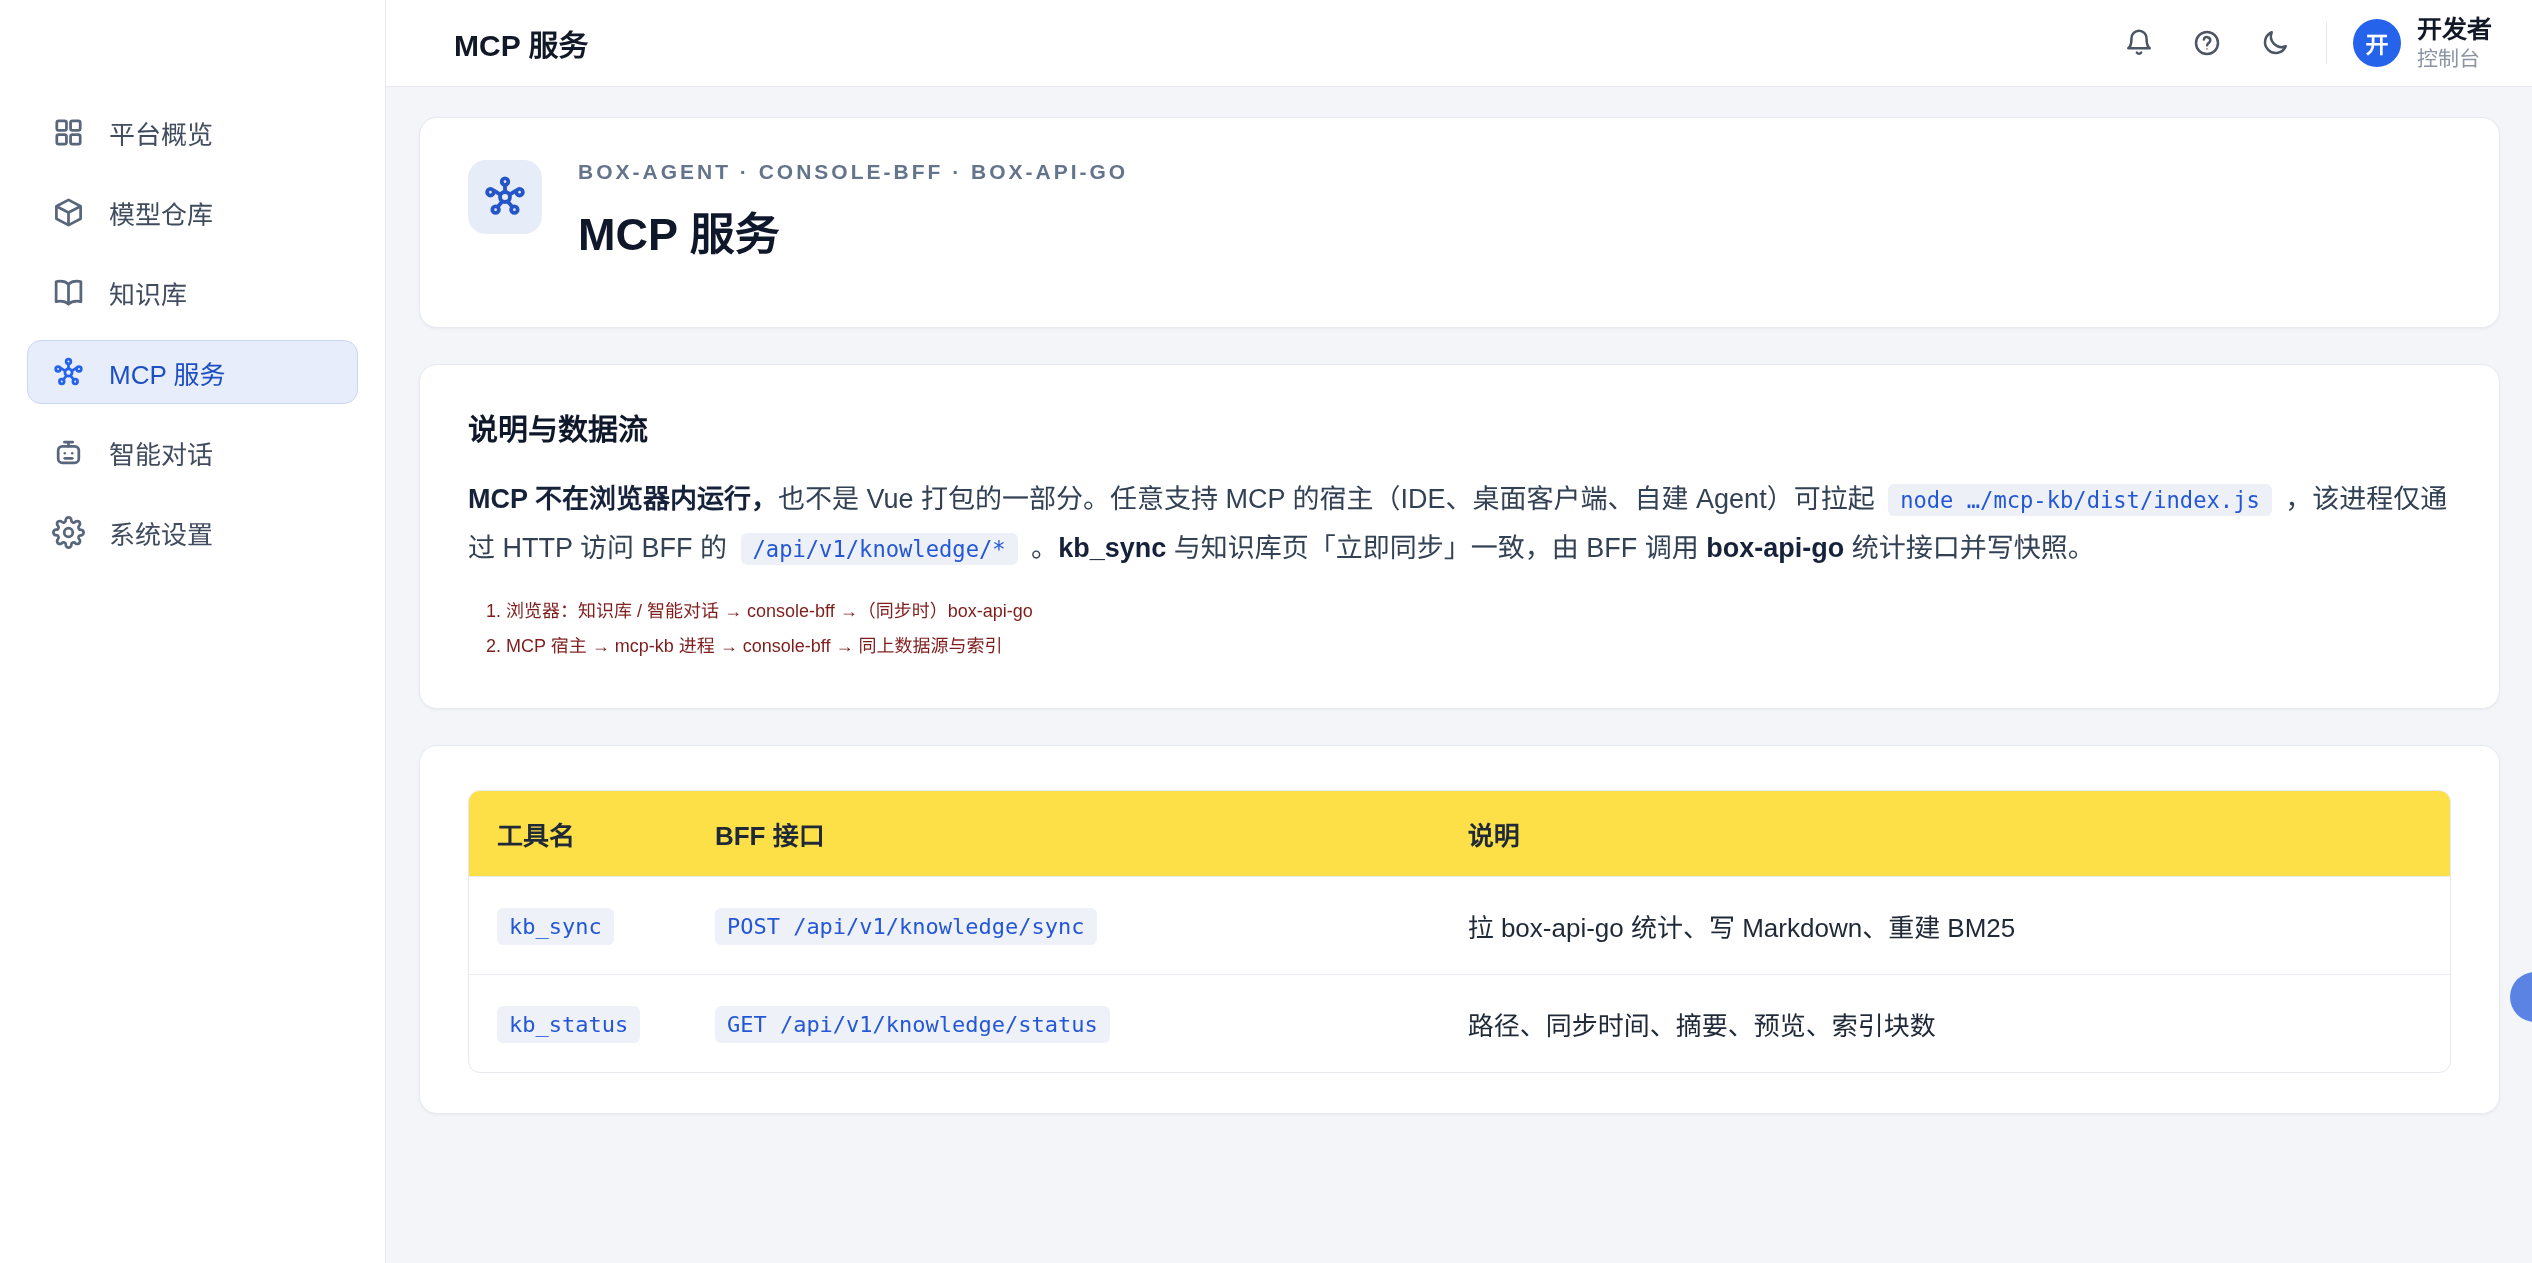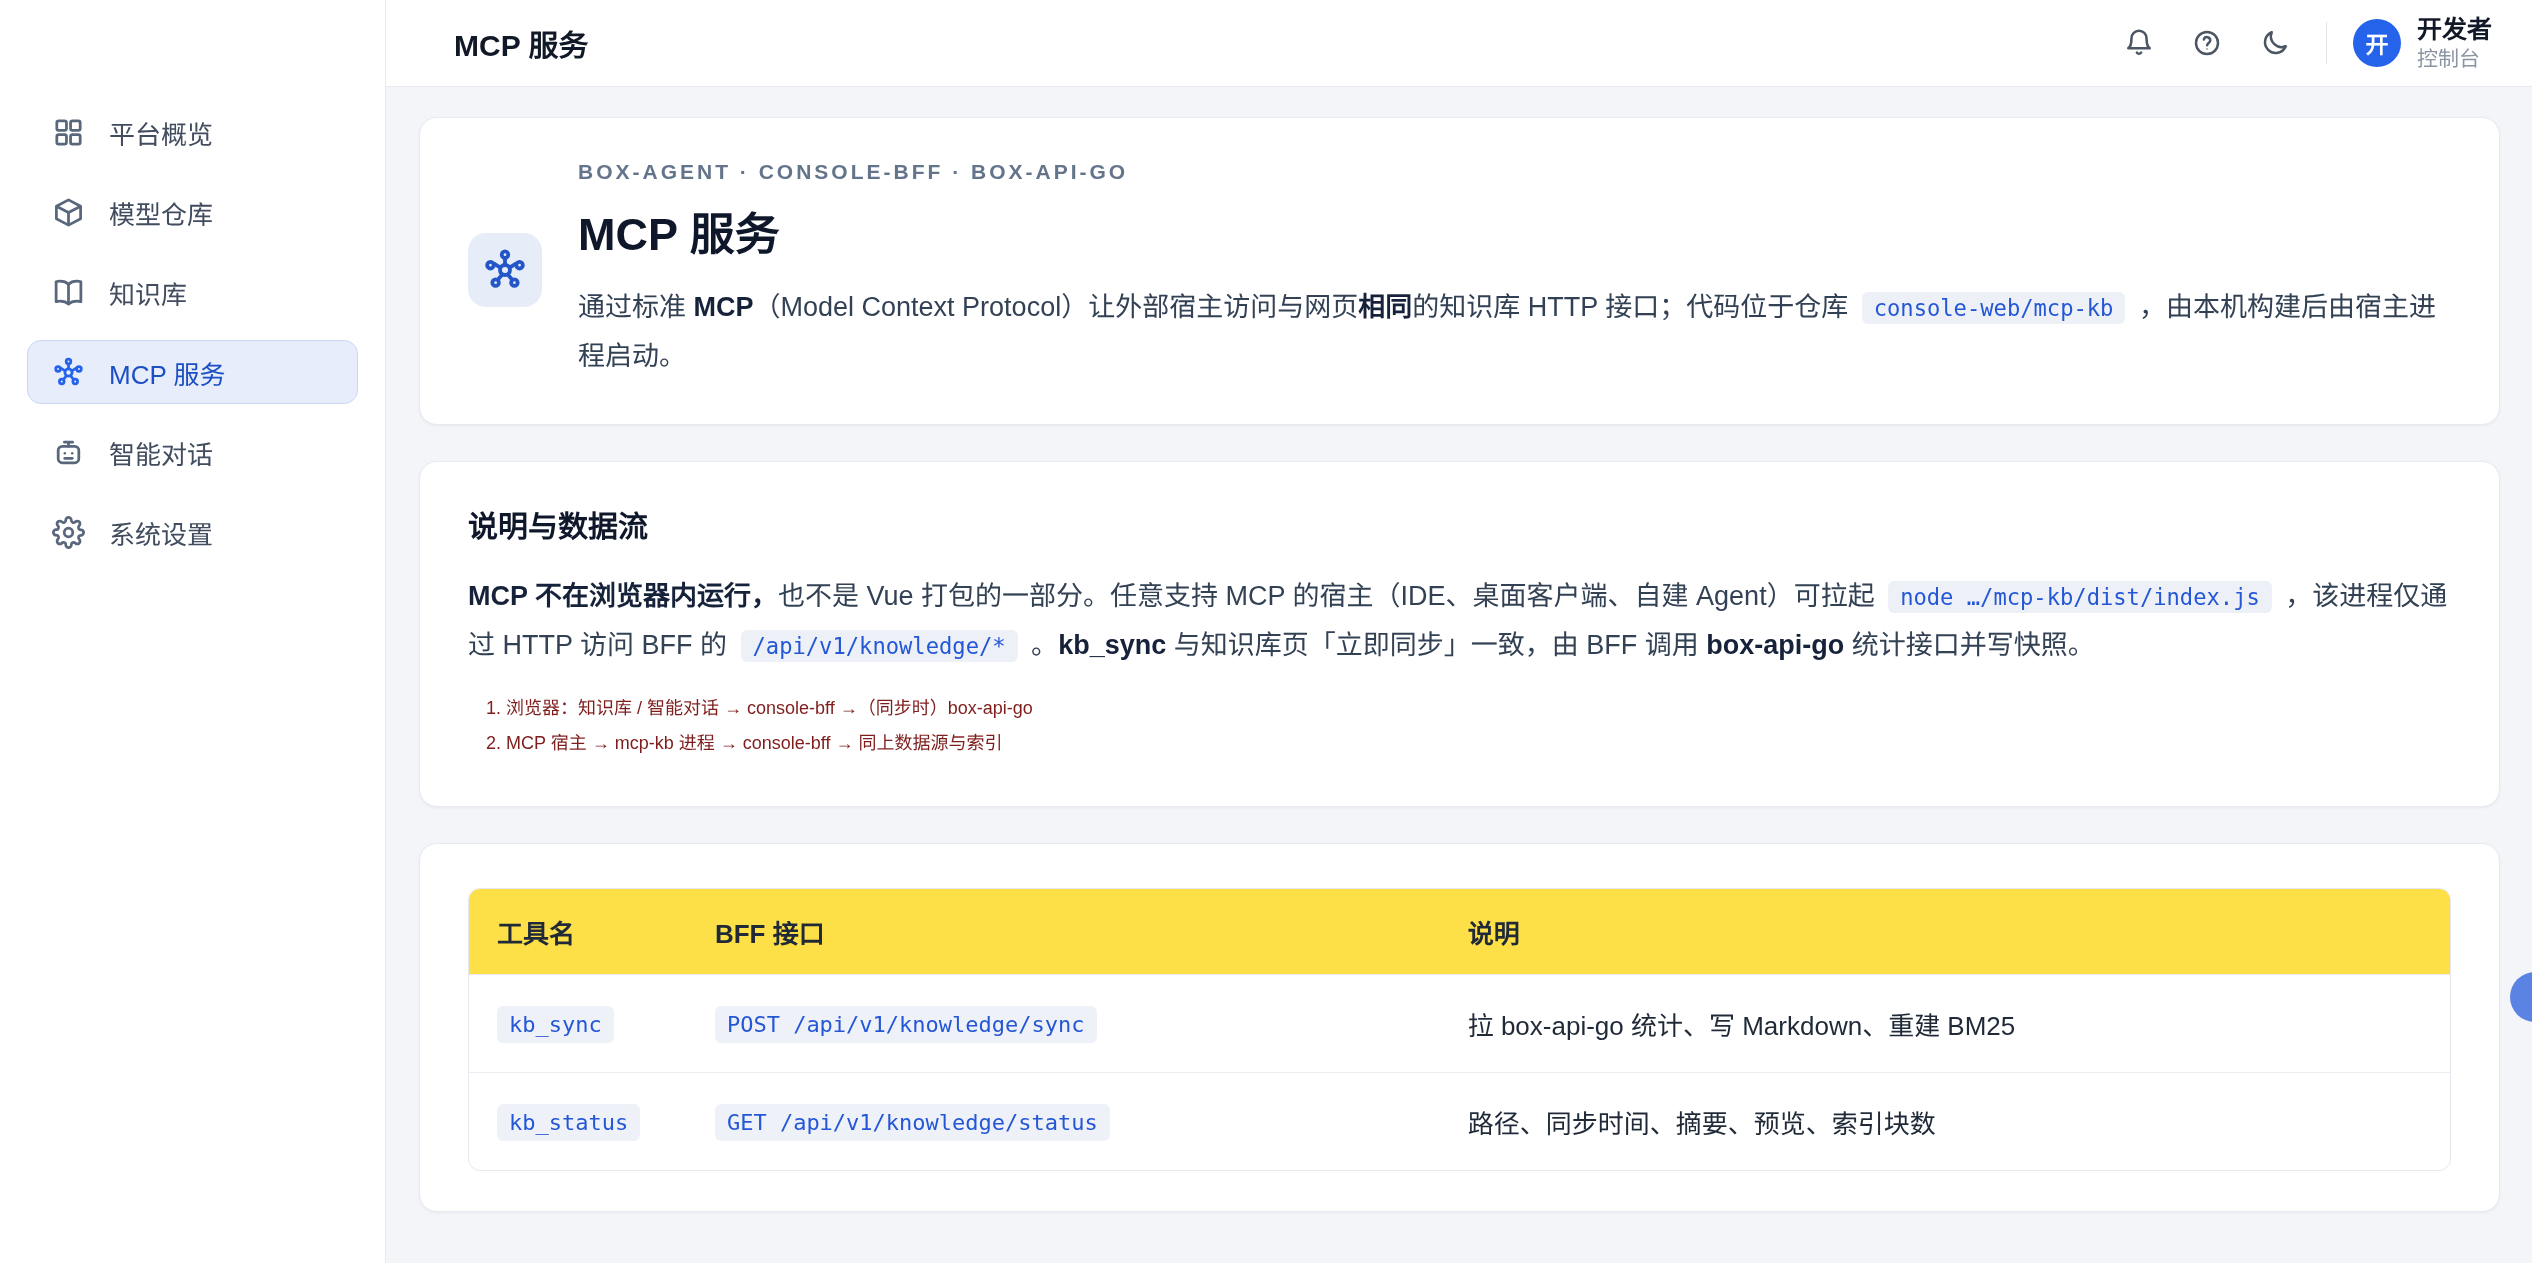--- a/index.html
+++ b/index.html
@@ -69,21 +69,21 @@
   .user-role { font-size: 21px; color: #8a94a3; line-height: 1.25; }
 
   
   .content { flex: 1; overflow: hidden; padding: 30px 32px 0 33px; }
   .card {
     background: #fff; border: 1px solid #e7eaf0; border-radius: 18px;
     box-shadow: 0 1px 3px rgba(15,23,42,.05);
     padding: 40px 48px; margin-bottom: 36px;
   }
 
-  .hero { display: flex; gap: 36px; align-items: center; padding: 42px 48px 44px; }
+  .hero { display: flex; gap: 36px; align-items: flex-start; padding: 42px 48px 44px; }
   .hero-icon {
     width: 74px; height: 74px; border-radius: 18px; background: #e7edf8;
     display: flex; align-items: center; justify-content: center; flex-shrink: 0;
   }
   .hero-icon svg { width: 46px; height: 46px; }
   .eyebrow { font-size: 21px; font-weight: 600; color: #64748b; letter-spacing: 3px; }
   .hero-title { font-size: 45px; font-weight: 800; color: #0f172a; margin: 14px 0 20px; }
   .para { font-size: 27px; color: #334155; line-height: 1.8; }
   .b { font-weight: 700; color: #16213a; }
   .ic {
@@ -221,21 +221,20 @@
               <circle cx="19.6" cy="9.5" r="1.7"></circle>
               <circle cx="16.9" cy="18.6" r="1.7"></circle>
             <circle cx="7.1" cy="18.6" r="1.7"></circle>
               <circle cx="4.4" cy="9.5" r="1.7"></circle>
             <path d="M12 9.4V5.7M14.4 10.8l3.5-2.2M13.4 14.3l2.6 3M10.6 14.3l-2.6 3M9.6 10.8 6.1 8.6"></path>
           </svg>
         </div>
         <div>
           <div class="eyebrow">BOX-AGENT · CONSOLE-BFF · BOX-API-GO</div>
           <h1 class="hero-title">MCP 服务</h1>
-          <p class="para"><span>通过标准 </span><span class="b">MCP</span><span>（Model Context Protocol）让外部宿主访问与网页</span><span class="b">相同</span><span>的知识库 HTTP 接口；代码位于仓库 </span><code class="ic">console-web/mcp-kb</code><span> ，由本机构建后由宿主进程启动。</span></p>
         </div>
       </section>
 
       <section class="card">
         <h2 class="section-title">说明与数据流</h2>
         <p class="para"><span class="b">MCP 不在浏览器内运行，</span><span>也不是 Vue 打包的一部分。任意支持 MCP 的宿主（IDE、桌面客户端、自建 Agent）可拉起 </span><code class="ic">node …/mcp-kb/dist/index.js</code><span> ，该进程仅通过 HTTP 访问 BFF 的 </span><code class="ic">/api/v1/knowledge/*</code><span> 。</span><span class="b">kb_sync</span><span> 与知识库页「立即同步」一致，由 BFF 调用 </span><span class="b">box-api-go</span><span> 统计接口并写快照。</span></p>
         <ol class="steps">
           <li>浏览器：知识库 / 智能对话 → console-bff →（同步时）box-api-go</li>
           <li>MCP 宿主 → mcp-kb 进程 → console-bff → 同上数据源与索引</li>
         </ol>

